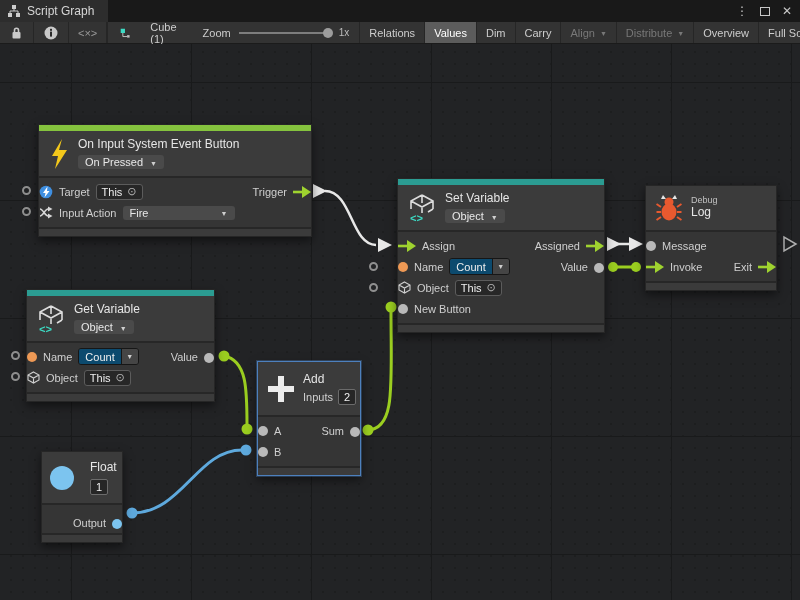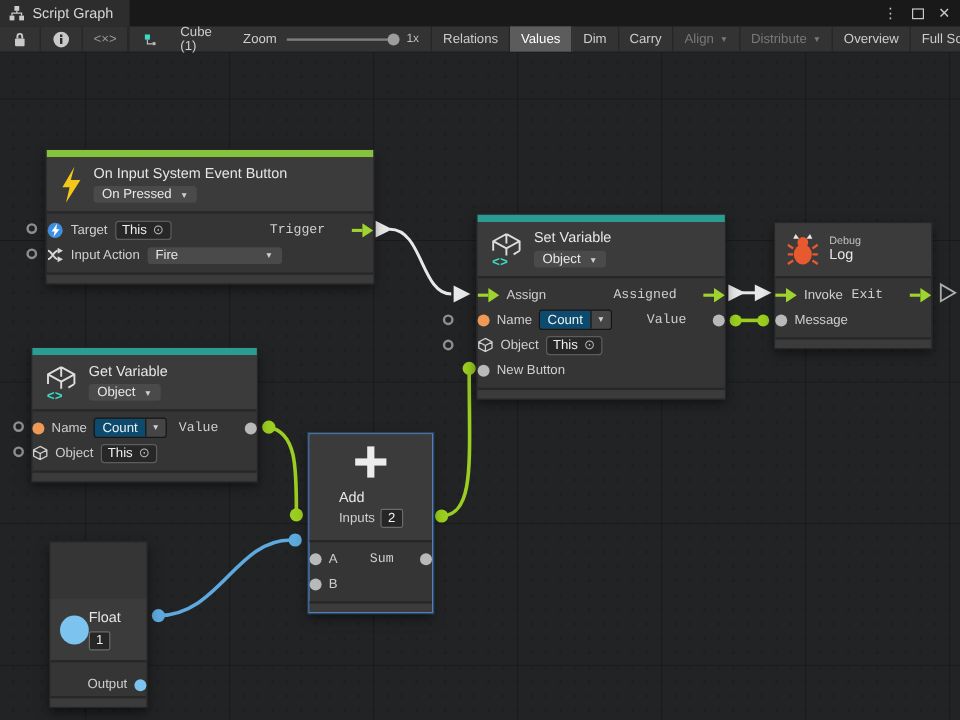--- a/index.html
+++ b/index.html
@@ -51,21 +51,21 @@
   .node { position:absolute; background:#353535; border:1px solid #262626;
     box-shadow:0 4px 9px rgba(0,0,0,.5); color:#cfcfcf; }
   .node.selected { border:1px solid #4d80bd; box-shadow:0 0 0 1px rgba(77,128,189,.35), 0 4px 9px rgba(0,0,0,.5); }
   .n-bar { height:6px; }
   .n-head { background:#3b3b3b; display:flex; align-items:center; gap:9px; padding:6px 10px;
     border-bottom:2px solid #272727; }
   .n-title { font-size:12px; color:#e6e6e6; line-height:1.25; }
   .n-sub { font-size:9px; color:#c2c2c2; line-height:1.1; }
   .n-body { padding:3px 0 4px 0; }
   .n-row { display:flex; align-items:center; gap:6px; height:21px; padding:0 0; font-size:11px; }
-  .n-row .right { margin-left:auto; display:flex; align-items:center; gap:22px;font-family:Liberation Mono, monospace; }
+  .n-row .right { margin-left:auto; display:flex; align-items:flex-end; gap:6px; }
   .n-footer { height:9px; background:#3b3b3b; border-top:2px solid #272727; }
 
   .port { width:10px; height:10px; border-radius:50%; flex:none; }
   .port.gray   { background:#b9b9b9; }
   .port.orange { background:#ee9955; }
   .port.blue   { background:#7cc4ef; }
   .hollow-port { position:absolute; width:9px; height:9px; border-radius:50%;
     border:2px solid #8f8f8f; background:#222325; }
 
   .dd { display:inline-flex; align-items:center; gap:7px; background:#4a4a4a; border-radius:3px;
@@ -320,36 +320,36 @@
           <ellipse cx="13" cy="18" rx="7.5" ry="8.5" fill="#e8592f"></ellipse>
           <path d="M5 13 L0.5 10 M5 18 H0.5 M5 23 L0.5 26 M21 13 L25.5 10 M21 18 H25.5 M21 23 L25.5 26" stroke="#e8592f" stroke-width="2"></path>
         </svg>
         <div>
           <div class="n-sub">Debug</div>
           <div class="n-title">Log</div>
         </div>
       </div>
       <div class="n-body">
         <div class="n-row">
+          <span class="port gray"></span>
+          <span>Message</span>
+        </div>
+        <div class="n-row">
           <svg class="exec" width="18" height="12" viewBox="0 0 18 12">
             <rect x="0" y="4.7" width="9" height="2.6" fill="#9fd32f"></rect>
               <polygon points="9,0 18,6 9,12" fill="#9fd32f"></polygon>
           </svg>
           <span>Invoke</span>
           <span class="right">
             <span>Exit</span>
             <svg class="exec" width="18" height="12" viewBox="0 0 18 12">
               <rect x="0" y="4.7" width="9" height="2.6" fill="#9fd32f"></rect>
                 <polygon points="9,0 18,6 9,12" fill="#9fd32f"></polygon>
             </svg>
           </span>
-        </div>
-        <div class="n-row">
-          <span class="port gray"></span>
-          <span>Message</span>
         </div>
       </div>
       <div class="n-footer"></div>
     </div>
 
     <div class="node" style="left:26px; top:245px; width:189px;">
       <div class="n-bar" style="background:#2b9c92;"></div>
       <div class="n-head">
         <svg width="28" height="30" viewBox="0 0 28 30">
           <path d="M14 2 L25 8 L25 16 M14 2 L3 8 L3 16 M14 2 V10 M3 8 L14 14 L25 8 M14 14 V20 M25 16 L20 19" stroke="#dddddd" stroke-width="1.6" fill="none"></path>
@@ -384,21 +384,21 @@
           <span class="field">
             <span>This</span>
             <span class="tgt">⊙</span>
           </span>
         </div>
       </div>
       <div class="n-footer"></div>
     </div>
 
     <div class="node selected" style="left:257px; top:317px; width:104px;">
-      <div class="n-head" style="padding:10px 10px;flex-direction:column;">
+      <div class="n-head" style="padding:10px 10px;">
         <span class="plus-icon"></span>
         <div>
           <div class="n-title">Add</div>
           <div style="display:flex; align-items:center; gap:5px; margin-top:2px;">
             <span style="font-size:11px;">Inputs</span>
             <span class="mini-box">2</span>
           </div>
         </div>
       </div>
       <div class="n-body">
@@ -412,21 +412,21 @@
         </div>
         <div class="n-row">
           <span class="port gray"></span>
           <span>B</span>
         </div>
       </div>
       <div class="n-footer"></div>
     </div>
 
     <div class="node" style="left:41px; top:407px; width:82px;">
-      <div class="n-head" style="padding:8px 8px; gap:0;margin-top:47px;">
+      <div class="n-head" style="padding:8px 8px; gap:16px;">
         <span class="float-circle"></span>
         <div>
           <div class="n-title">Float</div>
           <div style="margin-top:2px;">
             <span class="mini-box">1</span>
           </div>
         </div>
       </div>
       <div class="n-body">
         <div class="n-row" style="justify-content:flex-end;align-items:flex-end;">

